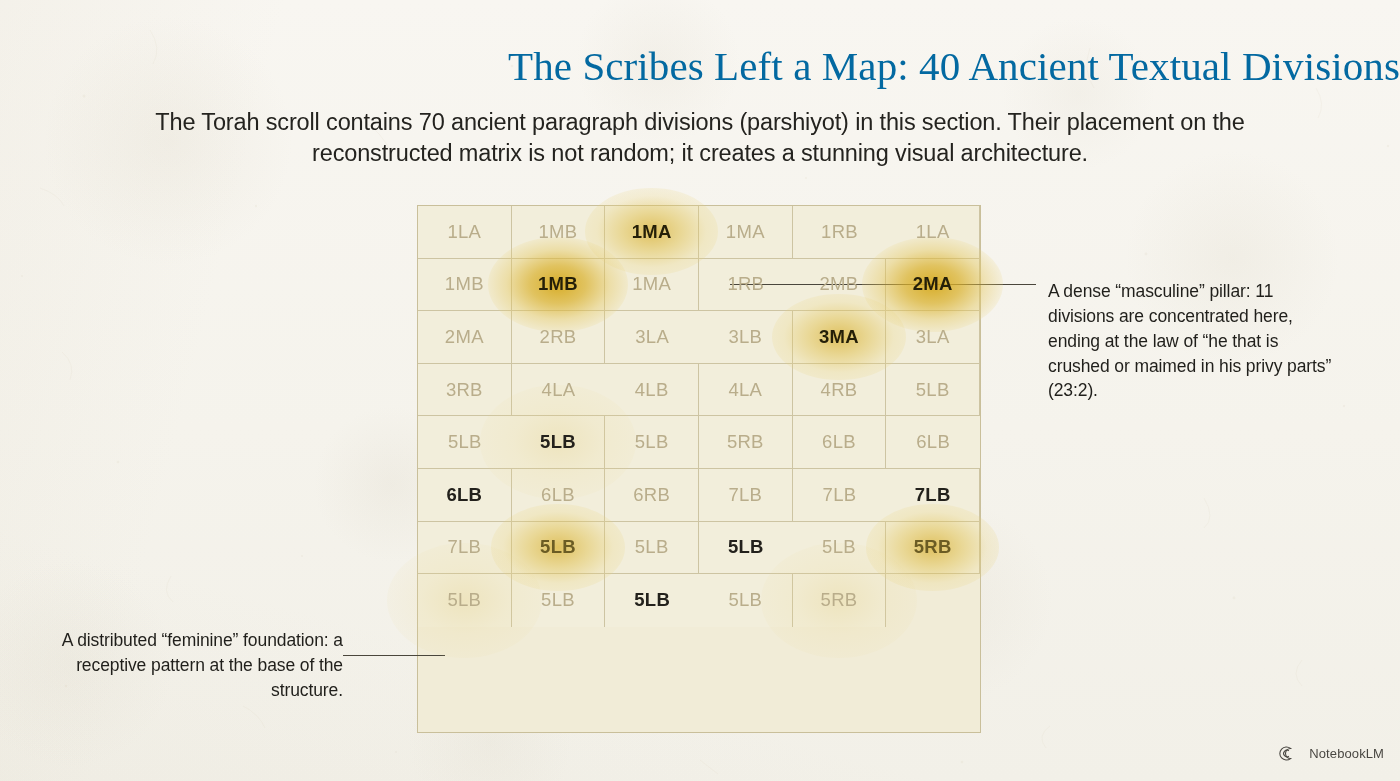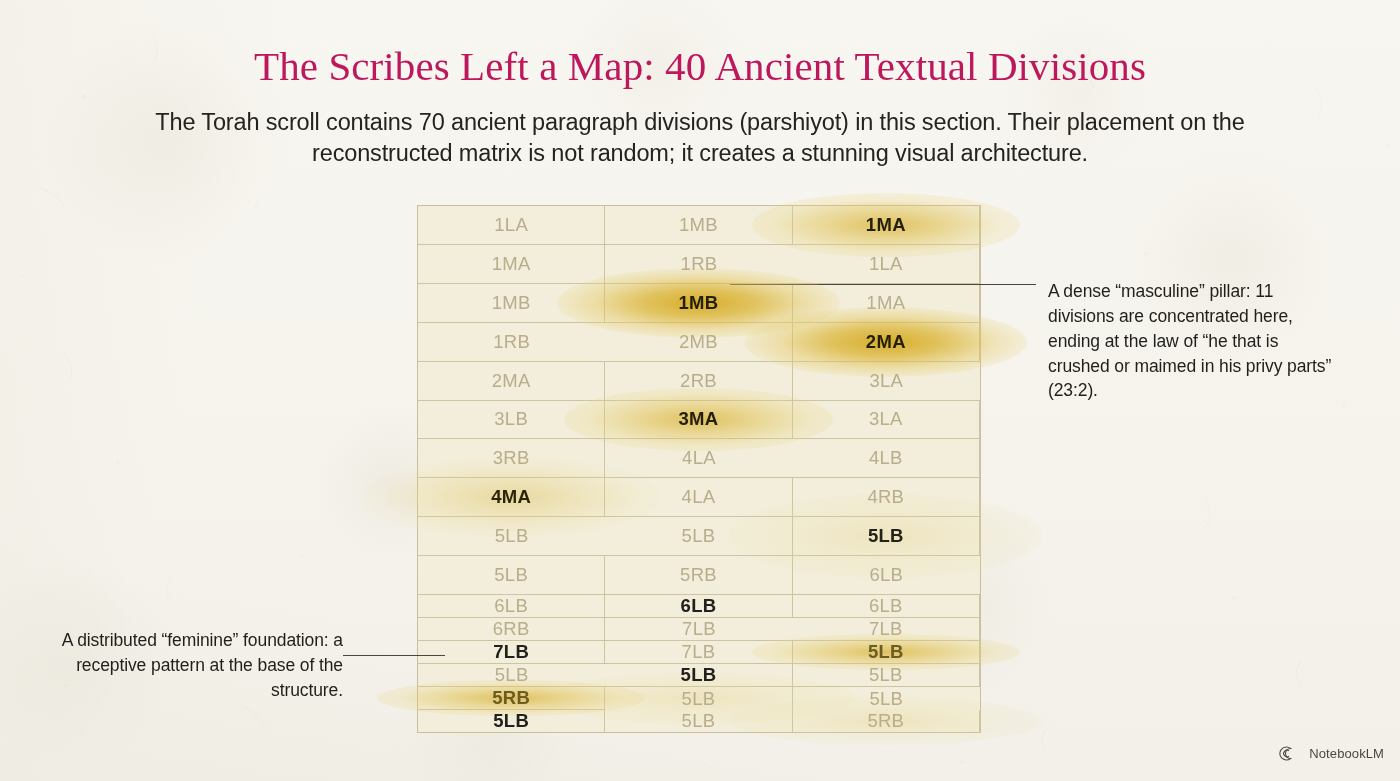--- a/index.html
+++ b/index.html
@@ -46,24 +46,25 @@
   #header {
     position: absolute;
     top: 0; left: 0; right: 0;
     text-align: center;
     padding-top: 44px;
   }
   #title {
     font-family: "Liberation Serif", "DejaVu Serif", serif;
     font-size: 41px;
     font-weight: 400;
-    color: #be185d;
+    color: #0369a1;
     letter-spacing: 0.1px;
     line-height: 1.08;
     margin: 0;
+    text-align: right;
   }
   #subtitle {
     margin: 19px auto 0 auto;
     width: 1180px;
     font-family: "Liberation Sans", sans-serif;
     font-size: 23.5px;
     font-weight: 400;
     line-height: 1.30;
     color: #24231f;
     letter-spacing: -0.15px;
@@ -75,21 +76,21 @@
     position: absolute;
     left: 417px;
     top: 205px;
     width: 564px;
     height: 528px;
   }
   #matrix {
     position: absolute;
     inset: 0;
     display: grid;
-    grid-template-columns: repeat(3, 1fr);
+    grid-template-columns: repeat(6, 1fr);
     grid-template-rows: repeat(10, 1fr);
     background: #f1ecd7;
     border: 1px solid #c9bf9a;
     box-sizing: border-box;
   }
   .cell {
     position: relative;
     border-right: 1px solid #cdc4a2;
     border-bottom: 1px solid #cdc4a2;
     box-sizing: border-box;
@@ -315,24 +316,20 @@
       </div>
       <div class="cell">
         <span class="cell-label">3RB</span>
       </div>
       <div class="cell">
         <span class="cell-label">4LA</span>
       </div>
       <div class="cell">
         <span class="cell-label">4LB</span>
       </div>
-      <div class="cell center lit-med">
-        <div class="glow g-soft"></div>
-        <span class="cell-label">4MA</span>
-      </div>
       <div class="cell">
         <span class="cell-label">4LA</span>
       </div>
       <div class="cell">
         <span class="cell-label">4RB</span>
       </div>
       <div class="cell">
         <span class="cell-label">5LB</span>
       </div>
       <div class="cell">

